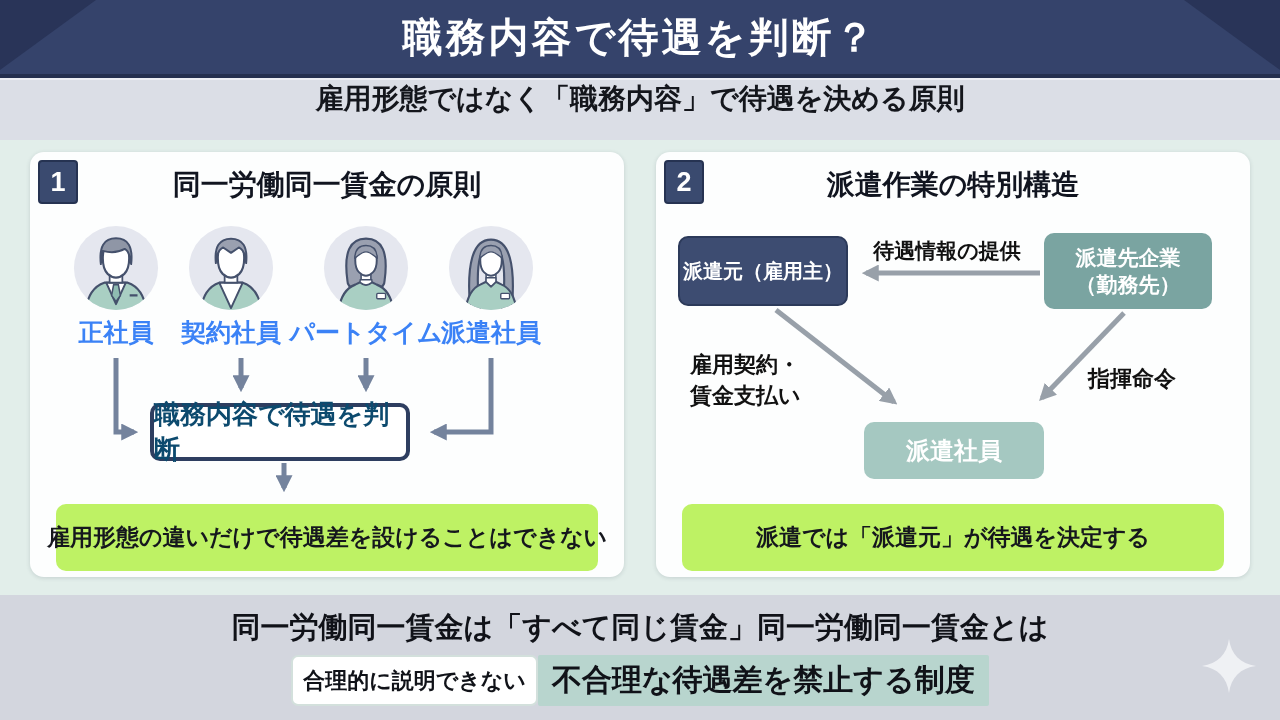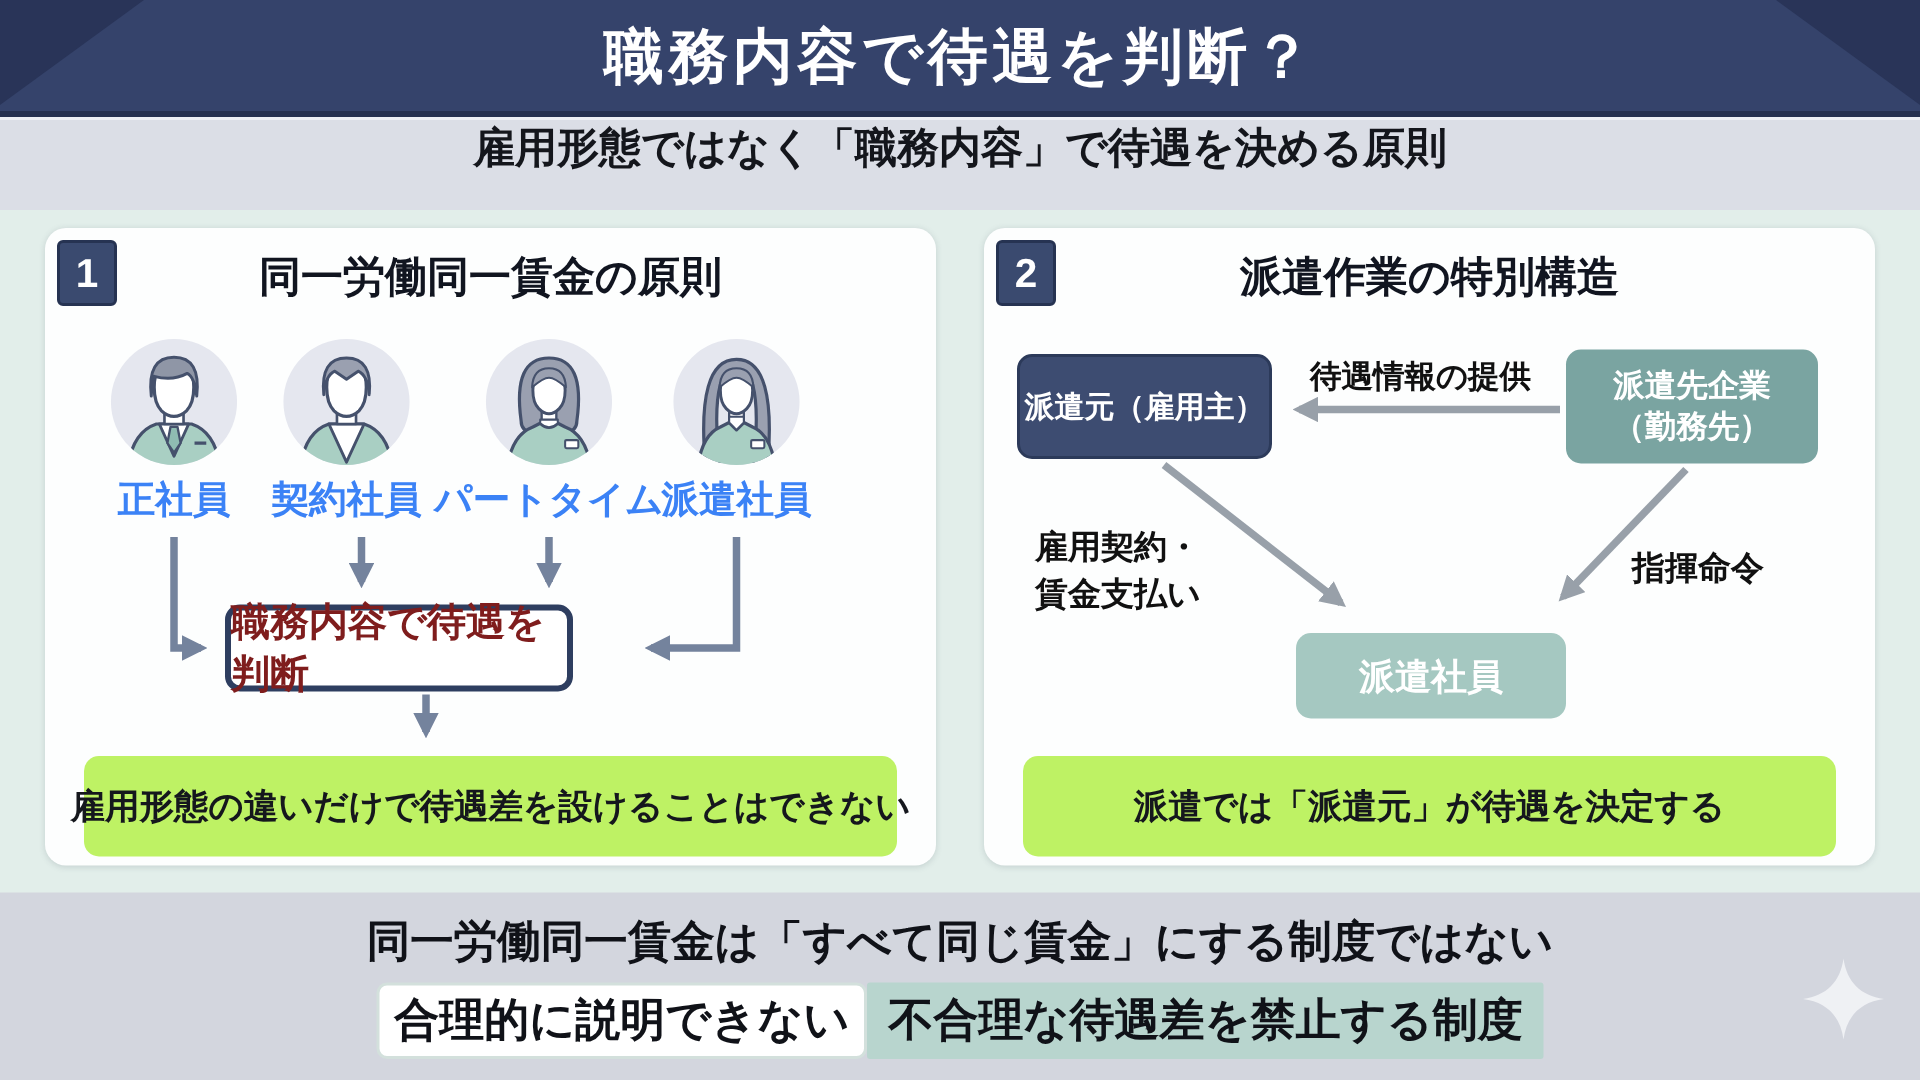--- a/index.html
+++ b/index.html
@@ -26,24 +26,24 @@
          box-shadow:0 1px 4px rgba(60,80,90,.18);}
   .badge{position:absolute;left:8px;top:8px;width:40px;height:44px;background:#3A4A6F;
          border:2px solid #263352;border-radius:4px;color:#fff;font-size:27px;font-weight:800;
          display:flex;align-items:center;justify-content:center;box-sizing:border-box;}
   .p-title{position:absolute;top:14px;left:0;width:100%;text-align:center;
            font-size:28px;font-weight:800;color:#111520;}
   .overlay{position:absolute;inset:0;pointer-events:none;}
   
   .person{position:absolute;top:72px;width:130px;display:flex;flex-direction:column;align-items:center;}
   .person-label{margin-top:4px;font-size:25px;font-weight:800;color:#3b82f6;white-space:nowrap;}
-  .decision-box{position:absolute;left:120px;top:251px;width:232px;height:58px;box-sizing:border-box;
+  .decision-box{position:absolute;left:120px;top:251px;width:260px;height:58px;box-sizing:border-box;
                 background:#FFFFFF;border:4px solid #2E3E60;border-radius:10px;
                 display:flex;align-items:center;justify-content:center;
-                font-size:26px;font-weight:800;color:#7f1d1d;}
+                font-size:26px;font-weight:800;color:#0c4a6e;}
   .note{position:absolute;left:26px;right:26px;top:352px;height:67px;background:#bef264;
         border-radius:10px;display:flex;align-items:center;justify-content:center;
         font-size:23px;font-weight:800;color:#15171D;white-space:nowrap;}
   
   .agency-box{position:absolute;left:22px;top:84px;width:170px;height:70px;box-sizing:border-box;
               background:#3D4C71;border:2px solid #2C3A5A;border-radius:10px;color:#fff;
               display:flex;align-items:center;justify-content:center;
               font-size:20px;font-weight:800;white-space:nowrap;}
   .client-box{position:absolute;left:388px;top:81px;width:168px;height:76px;background:#7AA4A1;
               border-radius:10px;color:#fff;display:flex;flex-direction:column;align-items:center;
@@ -54,21 +54,21 @@
                     color:#111;line-height:1.4;}
   .right-arrow-label{position:absolute;left:432px;top:212px;font-size:22px;font-weight:800;color:#111;}
   .worker-box{position:absolute;left:208px;top:270px;width:180px;height:57px;background:#A5C8C1;
               border-radius:10px;color:#fff;display:flex;align-items:center;justify-content:center;
               font-size:24px;font-weight:800;}
   
   .bottom{height:125px;background:#D3D6DE;position:relative;}
   .b-line1{padding-top:13px;text-align:center;font-size:29px;font-weight:800;color:#101218;}
   .b-line2{margin-top:7px;display:flex;justify-content:center;align-items:stretch;}
   .hl-white{background:#FFFFFF;border:2px solid #D3E0DC;border-radius:7px;padding:3px 10px;
-            font-size:30px;font-weight:800;color:#101218;display:flex;align-items:center;}
+            font-size:22px;font-weight:800;color:#101218;display:flex;align-items:center;}
   .hl-teal{background:#B8D5CE;padding:5px 14px;font-size:30px;font-weight:800;color:#101218;
            display:flex;align-items:center;border-radius:2px;}
   .sparkle{position:absolute;right:22px;top:42px;width:58px;height:58px;opacity:.9;}
 </style>
 </head>
 <body>
 
 <div class="stage">
 
   <div class="hdr">
@@ -215,21 +215,21 @@
         <div>雇用契約・</div>
         <div>賃金支払い</div>
       </div>
       <div class="right-arrow-label">指揮命令</div>
       <div class="worker-box">派遣社員</div>
       <div class="note">派遣では「派遣元」が待遇を決定する</div>
     </div>
   </div>
 
   <div class="bottom">
-    <div class="b-line1">同一労働同一賃金は「すべて同じ賃金」にする制度ではない</div>
+    <div class="b-line1">同一労働同一賃金は「すべて同じ賃金」同一労働同一賃金とは</div>
     <div class="b-line2">
       <span class="hl-white">合理的に説明できない</span>
       <span class="hl-teal">不合理な待遇差を禁止する制度</span>
     </div>
     <svg class="sparkle" viewBox="0 0 56 56">
       <path d="M28 2 C30 17 39 26 54 28 C39 30 30 39 28 54 C26 39 17 30 2 28 C17 26 26 17 28 2 Z" fill="#F3F4F7"></path>
     </svg>
   </div>
 
 </div>

